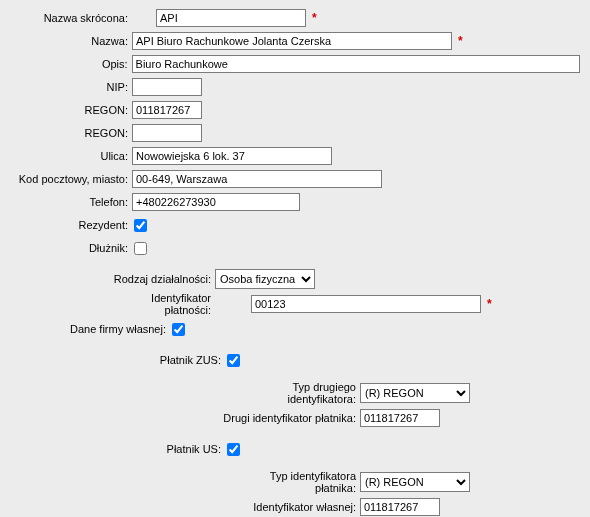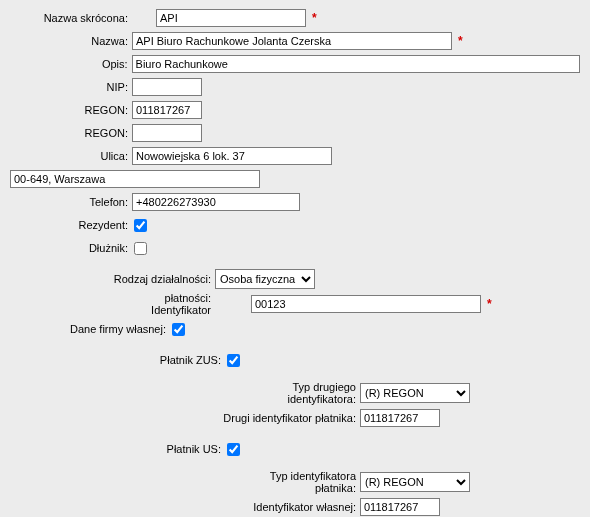--- a/index.html
+++ b/index.html
@@ -87,20 +87,21 @@
   <div class="lbl lbl-main">REGON:</div>
   <input type="text" style="width: 70px;" value="">
 </div>
 
 <div class="row">
   <div class="lbl lbl-main">Ulica:</div>
   <input type="text" style="width: 200px;" value="Nowowiejska 6 lok. 37">
 </div>
 
 <div class="row">
+  <div class="lbl lbl-main">Kod pocztowy, miasto:</div>
   <input type="text" style="width: 250px;" value="00-649, Warszawa">
 </div>
 
 <div class="row">
   <div class="lbl lbl-main">Telefon:</div>
   <input type="text" style="width: 168px;" value="+480226273930">
 </div>
 
 <div class="row">
   <div class="lbl lbl-main">Rezydent:</div>
@@ -116,22 +117,22 @@
 
 <div class="row">
   <div class="lbl" style="width:205px">Rodzaj działalności:</div>
   <select style="width:100px">
     <option>Osoba fizyczna</option>
   </select>
 </div>
 
 <div class="row">
   <div class="lbl multi-lbl" style="width:205px">
-    <div>płatności:</div>
-      <div>Identyfikator</div>
+    <div>Identyfikator</div>
+      <div>płatności:</div>
   </div>
   <input type="text" style="width: 230px; margin-left: 36px;" value="00123">
   <span class="req">*</span>
 </div>
 
 <div class="row">
   <div class="lbl" style="width:160px">Dane firmy własnej:</div>
   <input type="checkbox" checked="" style="">
 </div>
 

